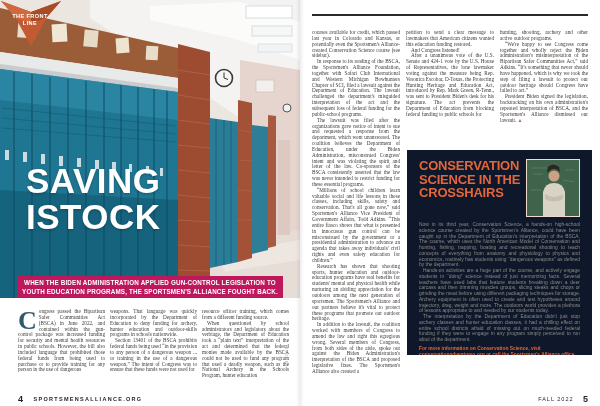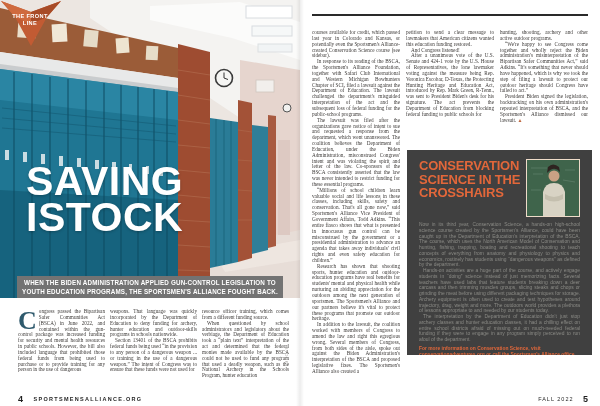--- a/index.html
+++ b/index.html
@@ -5,26 +5,26 @@
   html,body{margin:0;padding:0;}
   body{
     width:600px;height:406px;position:relative;background:#ffffff;
     font-family:"Liberation Serif",serif;overflow:hidden;
   }
   
   .photo-wrap{position:absolute;left:0;top:0;width:300px;height:298px;overflow:hidden;}
   .headline{
     position:absolute;left:26px;top:163px;color:#ffffff;
     font-family:"Liberation Sans",sans-serif;font-weight:800;
-    font-size:41px;line-height:36px;letter-spacing:.5px;
+    font-size:35px;line-height:36px;letter-spacing:.5px;
     text-shadow:0 1px 3px rgba(0,0,0,.25);
   }
   .caption-bar{
     position:absolute;left:17px;top:276px;width:266px;height:22px;
-    background:#737373;color:#ffffff;overflow:hidden;
+    background:#be185d;color:#ffffff;overflow:hidden;
   }
   .caption-inner{
     display:inline-block;width:322px;transform:scaleX(.826);transform-origin:0 50%;
     font-family:"Liberation Sans",sans-serif;font-weight:700;font-size:7.6px;
     line-height:9.6px;text-align:center;padding-top:1.5px;letter-spacing:.2px;
   }
   .body-col{
     position:absolute;top:309px;width:87px;height:70px;overflow:hidden;
     font-size:5.2px;line-height:5.85px;text-align:justify;color:#3d3a38;
   }
@@ -51,21 +51,21 @@
     font-size:5.2px;line-height:5.85px;text-align:justify;color:#3d3a38;
   }
   .r-col p{margin:0;}
   .r-col p + p{text-indent:5px;}
   #rcol1{left:312px;height:350px;}
   #rcol2{left:406px;height:117px;}
   #rcol3{left:500px;height:119px;}
   .end-mark{color:#bf6a42;font-size:5px;}
   .sidebar{
     position:absolute;left:407px;top:150px;width:185px;height:205px;
-    background:#404040;overflow:hidden;box-sizing:border-box;padding:9px 12px 8px 12px;
+    background:#0f172a;overflow:hidden;box-sizing:border-box;padding:9px 12px 8px 12px;
     font-family:"Liberation Sans",sans-serif;
   }
   .sb-head{display:flex;justify-content:space-between;align-items:flex-start;}
   .sb-title{
     color:#e2673a;font-weight:800;font-size:13px;line-height:13.5px;
     letter-spacing:-.2px;width:104px;
   }
   .sb-photo{width:52px;height:56px;flex:0 0 auto;border:1px solid #eedbc9;}
   .sb-body{margin-top:5px;font-size:4.9px;line-height:5.75px;color:#8b8b86;text-align:justify;}
   .sb-body p{margin:0;}

